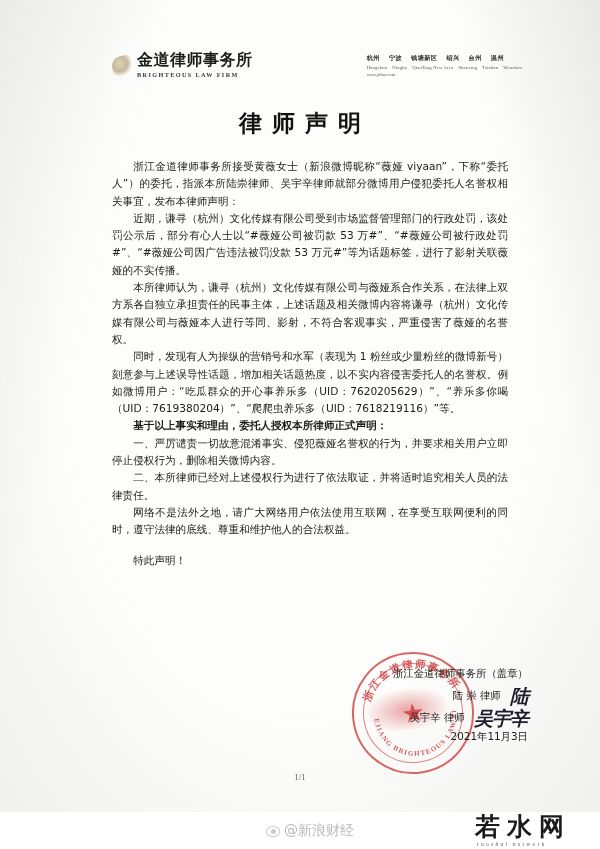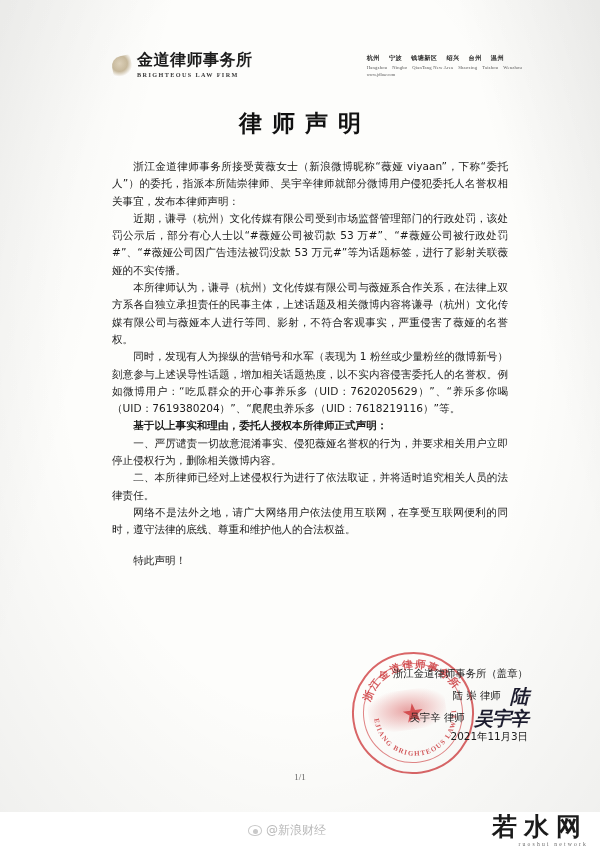--- a/index.html
+++ b/index.html
@@ -186,37 +186,37 @@
     font-size: 9px; color:#666;
   }
 
   
   .bottombar {
     position:absolute; left:0; bottom:0;
     width:600px; height:37px;
     background:#ffffff;
   }
   .wb-credit {
-    position:absolute; left:248px; top:10px;
+    position:absolute; left:266px; top:10px;
     display:flex; align-items:center; gap:4px;
     color:#b9b9b9;
     font-family:"DejaVu Sans", sans-serif;
-    font-size: 12px;
+    font-size: 14px;
   }
   .wb-eye {
     width:14px; height:11px; border-radius:50% 50% 45% 45%;
     border:1.4px solid #c9c9c9; position:relative;
   }
   .wb-eye::after{
     content:""; position:absolute; left:3.5px; top:2.5px;
     width:5px; height:5px; border-radius:50%; background:#c9c9c9;
   }
   .watermark {
-    position:absolute; right:12px; top:2px;
-    text-align:right;
+    position:absolute; right:29px; top:2px;
+    text-align:left;
   }
   .wm-cn {
     font-family:"DejaVu Sans", sans-serif;
     font-size: 25px; font-weight:700;
     color:#1a1a1a; letter-spacing: 7px;
     line-height: 26px;
   }
   .wm-en {
     font-family:"Liberation Serif", serif;
     font-size: 5.6px; color:#6a6a6a;

